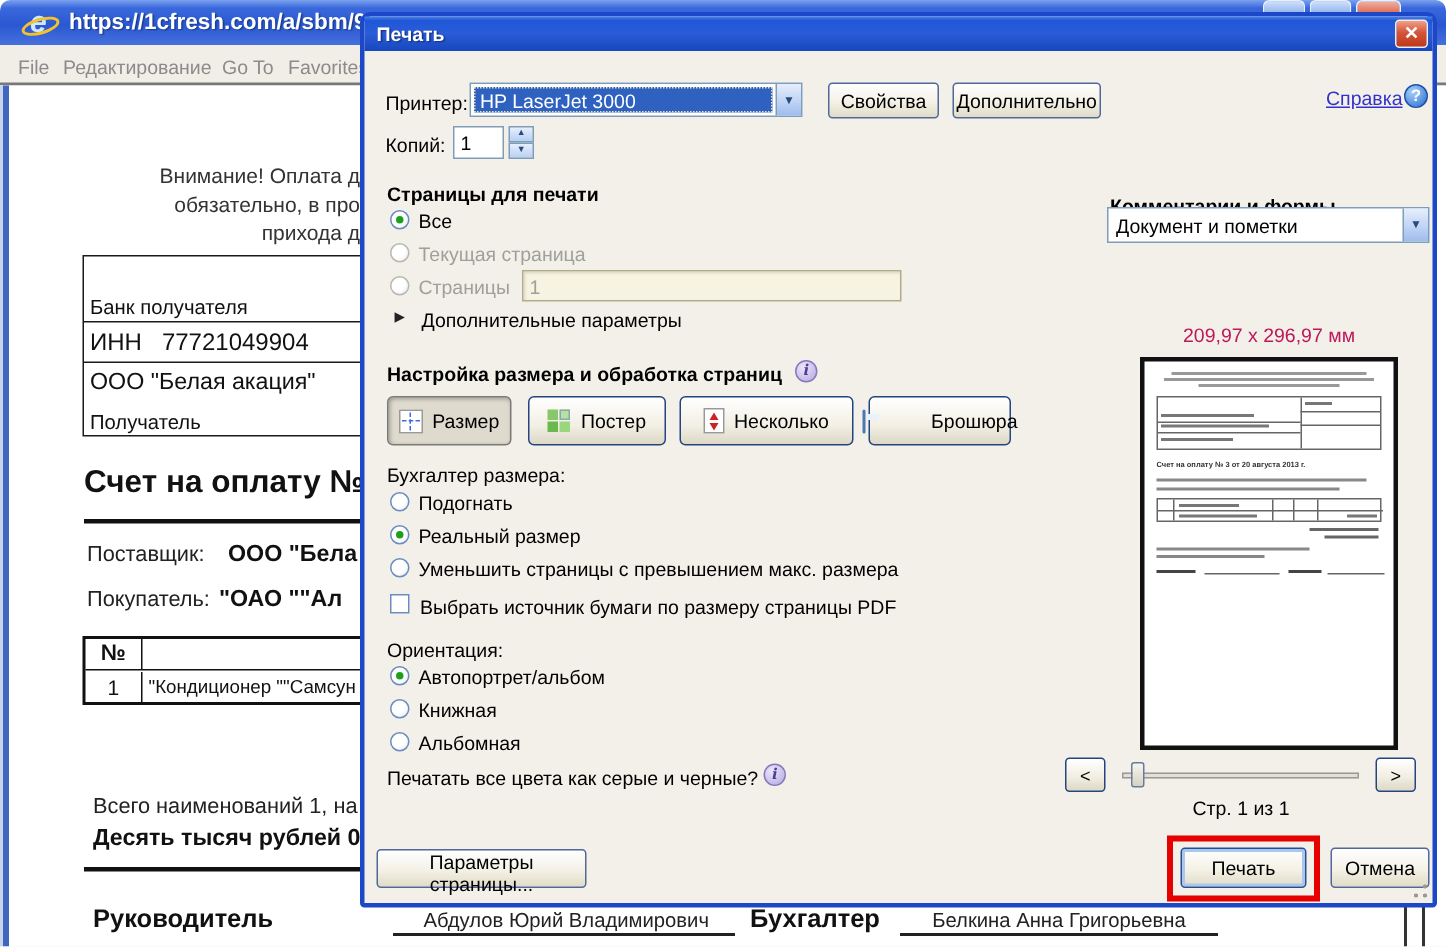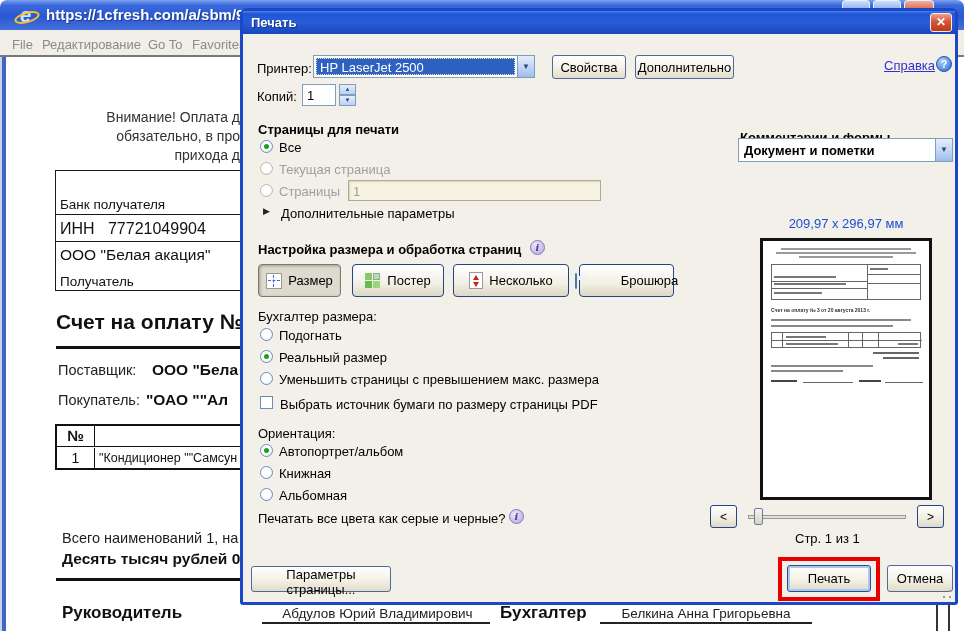--- a/index.html
+++ b/index.html
@@ -192,21 +192,21 @@
 
 <div class="abs dialog">
   <div class="dlg-titlebar">
     <span class="dlg-title">Печать</span>
     <div class="dlg-close">✕</div>
   </div>
   <div class="dlg-body">
 
     <span class="abs" style="left:14px;top:27px;">Принтер:</span>
     <div class="abs combo" style="left:70px;top:21px;width:222px;height:23px;">
-      <span class="combo-sel">HP LaserJet 2500</span>
+      <span class="combo-sel">HP LaserJet 3000</span>
       <div class="combo-arrow" style="line-height:21px;">▼</div>
     </div>
     <button class="abs xbtn" style="left:309px;top:21px;width:74px;height:24px;">Свойства</button>
     <button class="abs xbtn" style="left:392px;top:21px;width:99px;height:24px;">Дополнительно</button>
     <span class="abs help-link" style="left:641px;top:24px;">Справка</span>
     <div class="abs help-icon" style="left:693px;top:22px;">?</div>
 
     <span class="abs" style="left:14px;top:55px;">Копий:</span>
     <div class="abs combo" style="left:59px;top:50px;width:34px;height:22px;">
       <span style="position:absolute;left:4px;top:3px;">1</span>
@@ -223,26 +223,26 @@
     <span class="abs rlbl dis-txt" style="left:36px;top:128px;">Текущая страница</span>
     <span class="abs radio dis" style="left:17px;top:150px;"></span>
     <span class="abs rlbl dis-txt" style="left:36px;top:150px;">Страницы</span>
     <div class="abs" style="left:105px;top:146px;width:253px;height:21px;background:#f6f3e2;border:1px solid #b0ab8e;box-shadow:inset 1px 1px 2px #d8d4bc;">
       <span class="dis-txt" style="position:absolute;left:4px;top:3px;">1</span>
     </div>
     <span class="abs" style="left:20px;top:172px;font-size:9px;color:#222;">▶</span>
     <span class="abs rlbl" style="left:38px;top:172px;">Дополнительные параметры</span>
 
     <span class="abs sect-hdr" style="left:497px;top:96px;">Комментарии и формы</span>
-    <div class="abs combo" style="left:495px;top:104px;width:215px;height:24px;font-weight:bold;">
+    <div class="abs combo" style="left:495px;top:104px;width:215px;height:24px;">
       <span style="position:absolute;left:5px;top:4px;white-space:nowrap;">Документ и пометки</span>
       <div class="combo-arrow" style="line-height:22px;">▼</div>
     </div>
 
-    <span class="abs" style="left:527px;top:182px;width:152px;text-align:center;color:#1d4ed8;">209,97 x 296,97 мм</span>
+    <span class="abs" style="left:527px;top:182px;width:152px;text-align:center;color:#be185d;">209,97 x 296,97 мм</span>
     <div class="abs preview-frame" style="left:517px;top:204px;width:172px;height:262px;">
       <div class="pv-bar" style="left:18px;top:7px;width:130px;height:2px;"></div>
       <div class="pv-bar" style="left:13px;top:11px;width:140px;height:2px;"></div>
       <div class="pv-bar" style="left:36px;top:15px;width:94px;height:2px;"></div>
       <div class="pv-box" style="left:8px;top:23px;width:150px;height:36px;">
         <div class="pv-line" style="left:95px;top:0;width:1px;height:34px;"></div>
         <div class="pv-line" style="left:95px;top:9px;width:53px;height:1px;"></div>
         <div class="pv-line" style="left:95px;top:18px;width:53px;height:1px;"></div>
         <div class="pv-line" style="left:0;top:16px;width:95px;height:1px;"></div>
         <div class="pv-line" style="left:0;top:23px;width:95px;height:1px;"></div>

